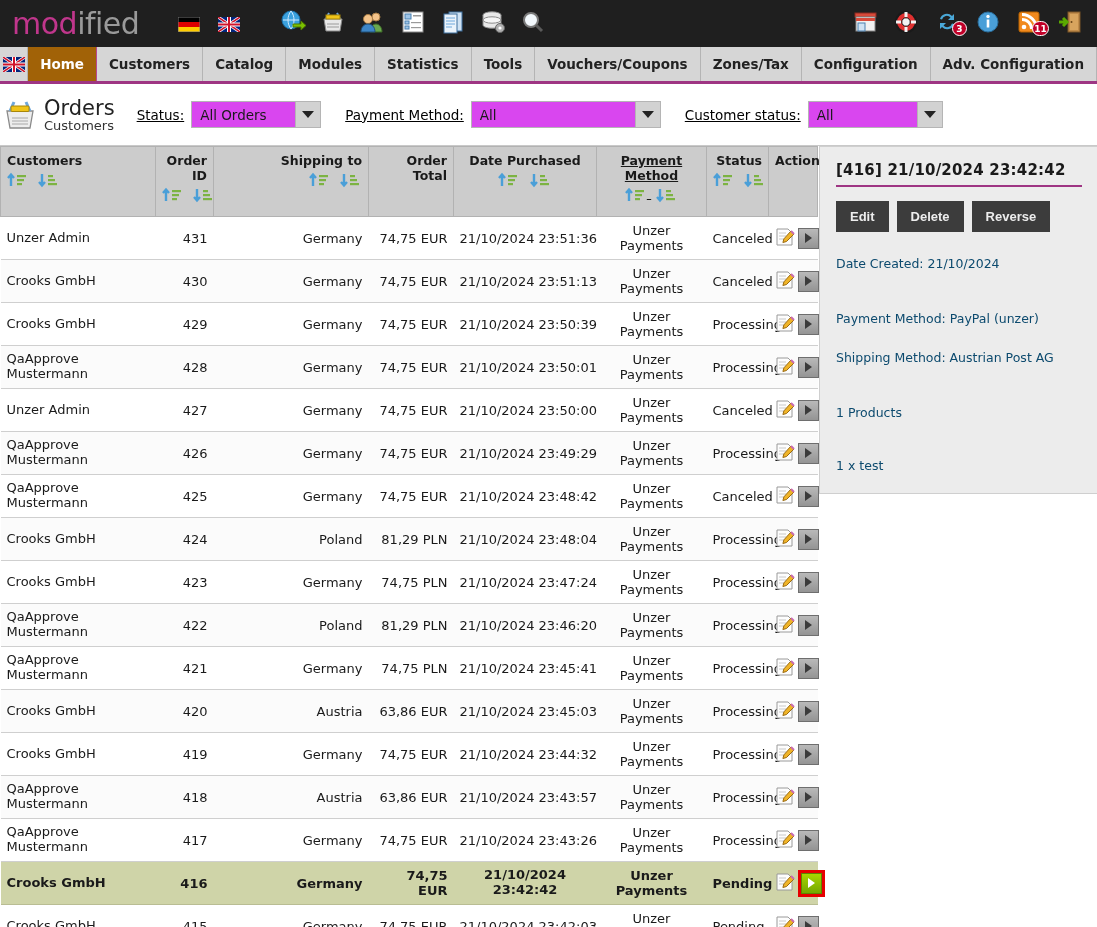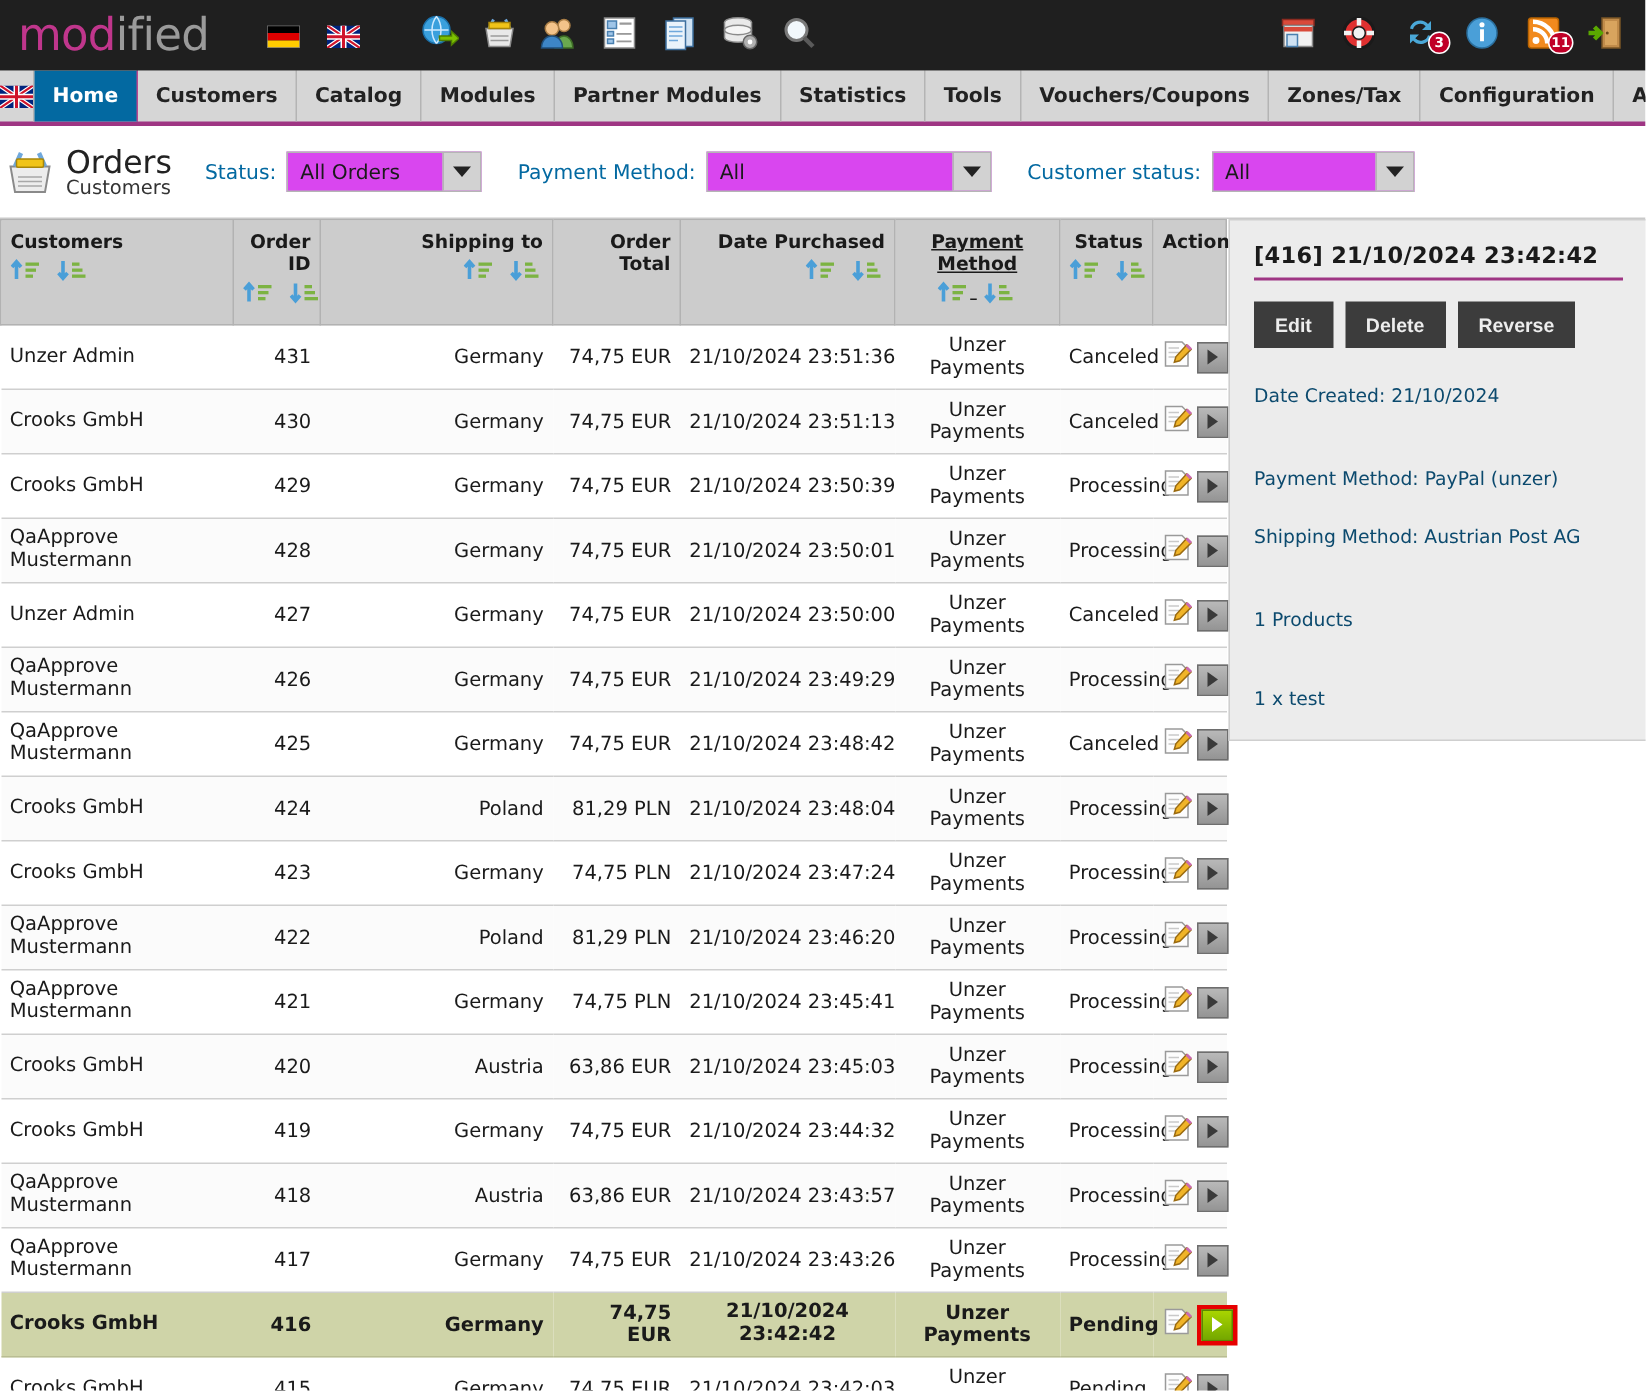--- a/index.html
+++ b/index.html
@@ -48,35 +48,35 @@
   }
   .nav-flag {
     width: 30px; display: flex; align-items: center; justify-content: center;
     border-right: 1px solid #b4b4b4;
   }
   .navitem {
     display: flex; align-items: center; padding: 0 12px;
     font-weight: bold; color: #222; border-right: 1px solid #b4b4b4;
     white-space: nowrap; cursor: pointer;
   }
-  .navitem.active { background: #0369a1; color: #fff; border-right-color:#b8478f; }
+  .navitem.active { background: #a16207; color: #fff; border-right-color:#b8478f; }
   .nav-spacer { flex: 1; }
 
   
   .filterbar {
     height: 62px; display: flex; align-items: center;
     padding: 0 2px; border-bottom: 1px solid #c9c9c9;
     background: #fff;
   }
   .page-ico { width: 36px; height: 34px; margin-right: 6px; }
   .page-title-wrap { line-height: 1.05; margin-right: 22px; }
   .page-title { font-size: 21px; color: #222; font-weight: 400; }
   .page-sub { font-size: 13px; color: #333; }
 
-  .flabel { font-size: 13.5px; color: #0369a1; margin-right: 7px; white-space: nowrap; }
+  .flabel { font-size: 13.5px; color: #000000; margin-right: 7px; white-space: nowrap; text-decoration: underline; }
   .fgroup { display: flex; align-items: center; margin-right: 24px; }
   .selectbox {
     display: flex; align-items: stretch;
     border: 1px solid #b5b5b5; background: #d946ef;
     height: 27px; min-width: 120px; cursor: pointer;
   }
   .selectbox .sel-val {
     flex: 1; display: flex; align-items: center;
     padding: 0 8px; font-size: 13.5px; color: #1a1a1a; white-space: nowrap;
   }
@@ -98,21 +98,21 @@
   table.orders th {
     background: #cccccc; border: 1px solid #b2b2b2;
     font-size: 12.5px; font-weight: bold; color: #1a1a1a;
     padding: 6px 6px 8px 6px; vertical-align: top;
     height: 70px;
   }
   th.c-cust   { width: 155px; text-align: left; }
   th.c-oid    { width: 58px;  text-align: right; }
   th.c-ship   { width: 155px; text-align: right; }
   th.c-total  { width: 85px;  text-align: right; }
-  th.c-date   { width: 143px; text-align: right; }
+  th.c-date   { width: 143px; text-align: center; }
   th.c-pay    { width: 110px; text-align: center; text-decoration: underline; }
   th.c-status { width: 62px;  text-align: right; }
   th.c-act    { width: 49px;  text-align: center; }
 
   .sorticons { display: block; margin-top: 3px; white-space: nowrap; }
   .sorticons svg { vertical-align: middle; cursor: pointer; }
   .sorticons svg + svg { margin-left: 5px; }
 
   table.orders td {
     border-bottom: 1px solid #cfcfcf;
@@ -327,23 +327,20 @@
         <span>Home</span>
       </div>
     <div class="navitem">
         <span>Customers</span>
       </div>
     <div class="navitem">
         <span>Catalog</span>
       </div>
     <div class="navitem">
         <span>Modules</span>
-      </div>
-    <div class="navitem">
-        <span>Partner Modules</span>
       </div>
     <div class="navitem">
         <span>Statistics</span>
       </div>
     <div class="navitem">
         <span>Tools</span>
       </div>
     <div class="navitem">
         <span>Vouchers/Coupons</span>
       </div>

